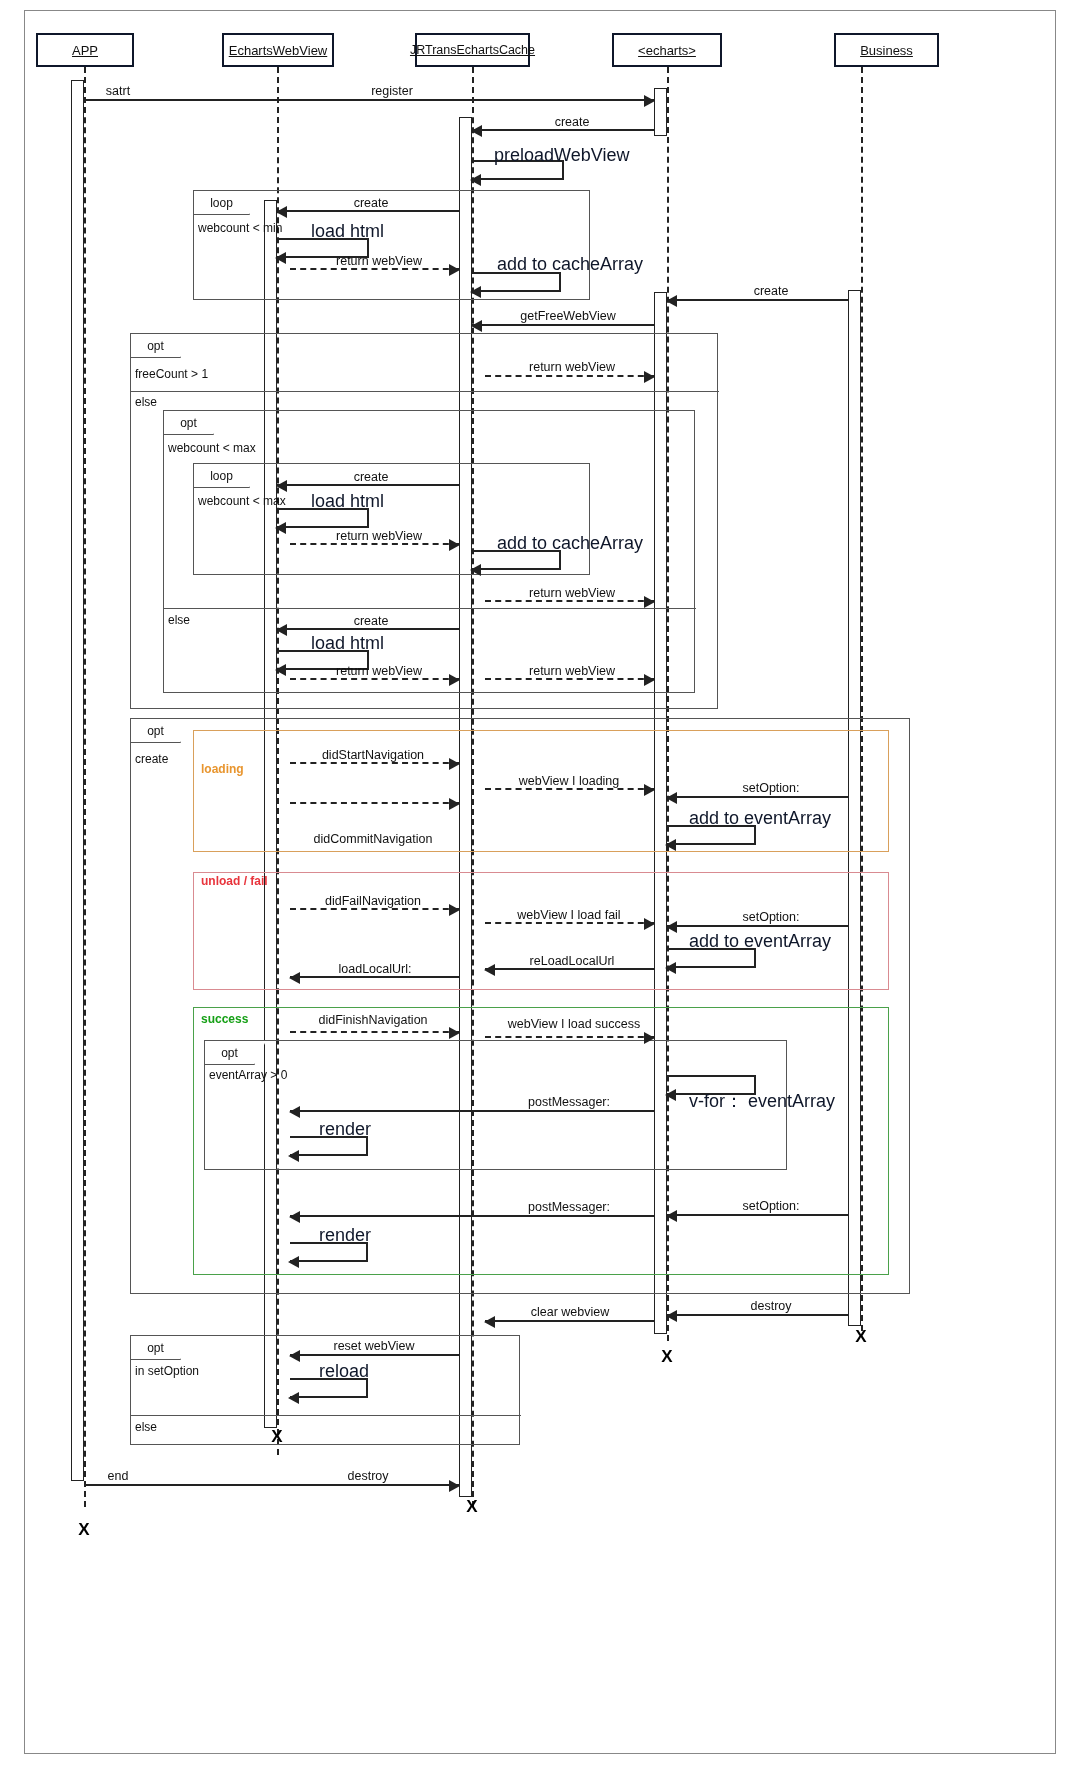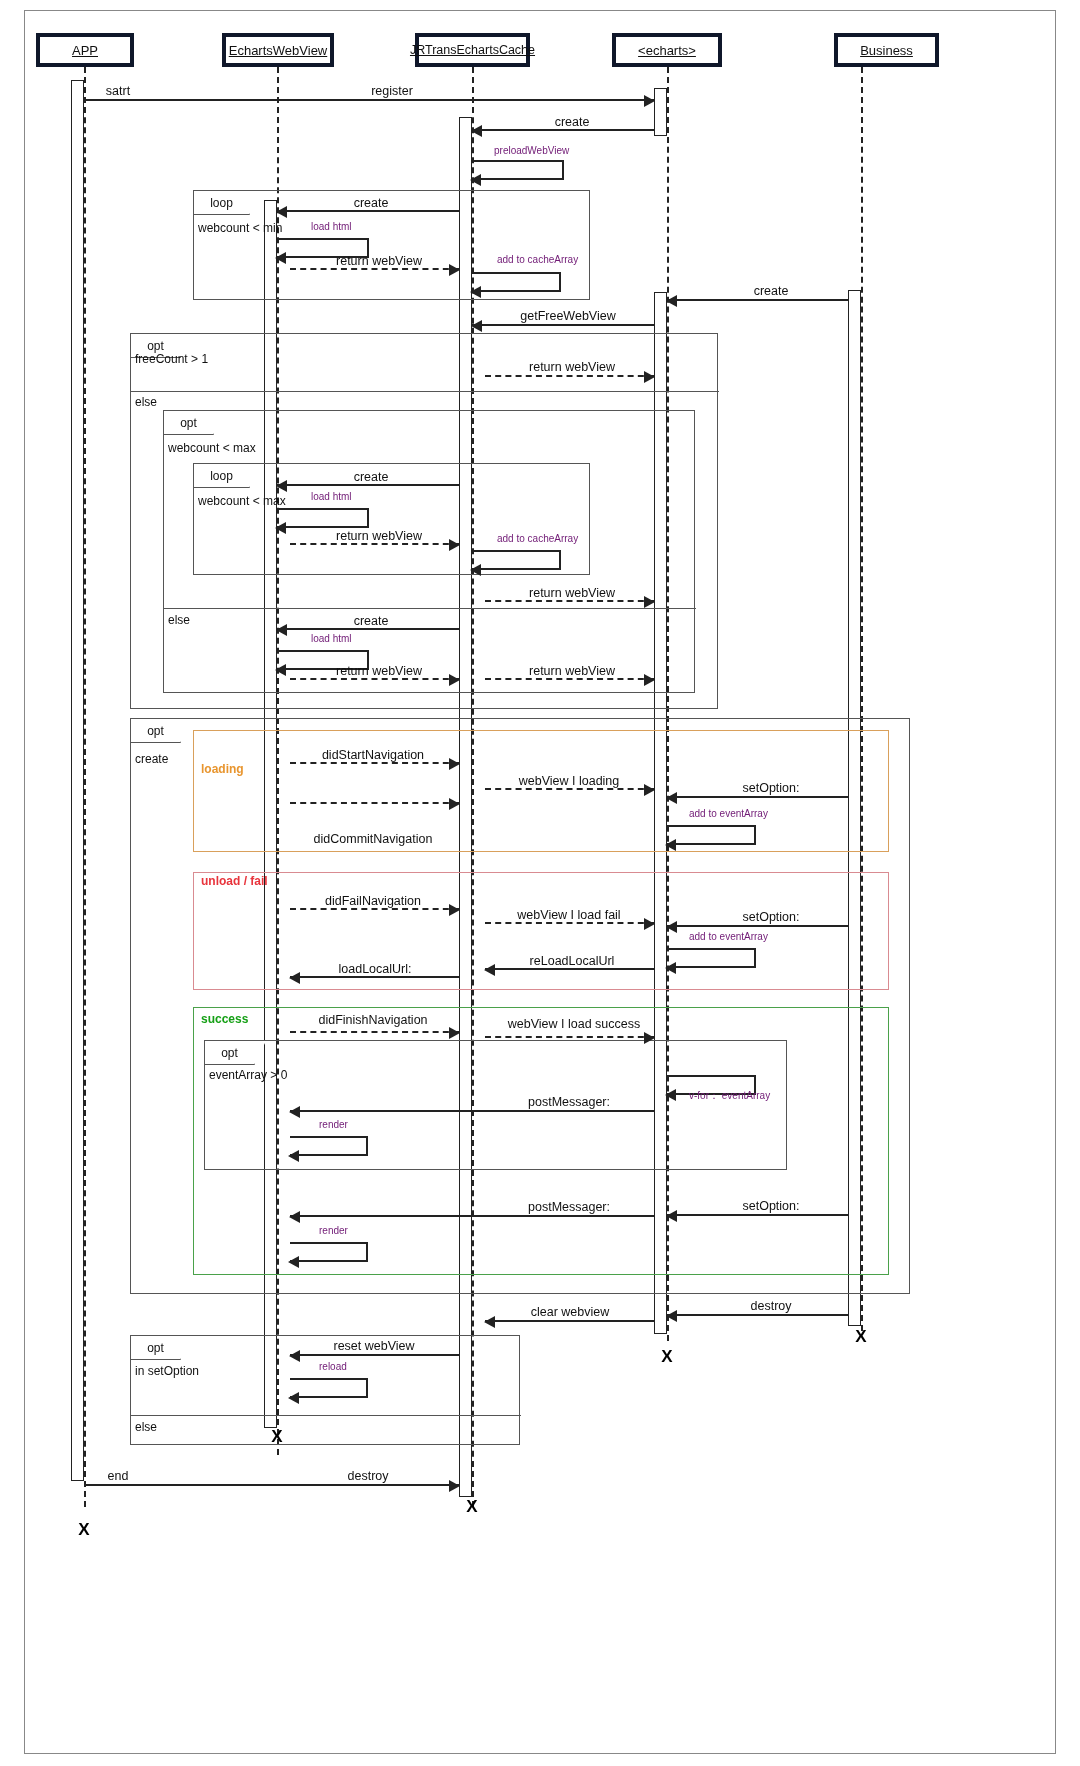--- a/index.html
+++ b/index.html
@@ -1,21 +1,21 @@
 <!DOCTYPE html>
 <html><head>
 <meta charset="utf-8">
 <style>
   html,body{margin:0;padding:0;background:#ffffff;}
   body{font-family:"Liberation Sans",sans-serif;}
   #canvas{position:relative;width:1080px;height:1766px;background:#fff;overflow:hidden;}
   .frame{position:absolute;left:24px;top:10px;width:1032px;height:1744px;border:1px solid #888;box-sizing:border-box;}
 
   
-  .actor{position:absolute;box-sizing:border-box;border:4px solid #0f172a;background:#fff;
+  .actor{position:absolute;box-sizing:border-box;border:2px solid #0f172a;background:#fff;
          height:34px;display:flex;align-items:center;justify-content:center;}
   .actor span{font-size:13px;color:#111;text-decoration:underline;white-space:nowrap;}
 
   
   .lifeline{position:absolute;width:0;border-left:2px dashed #222;}
   
   .act{position:absolute;background:#fff;border:1px solid #222;box-sizing:border-box;width:13px;}
   .xmark{position:absolute;font-size:17px;font-weight:bold;color:#000;
          font-family:"Liberation Sans",sans-serif;transform:translateX(-50%);}
 
@@ -44,21 +44,21 @@
   .msg .head.r{right:-1px;border-left:11px solid #222;}
   .msg .head.l{left:-1px;border-right:11px solid #222;}
   .mlabel{position:absolute;font-size:12.5px;color:#111;white-space:nowrap;transform:translateX(-50%);}
 
   
   .self{position:absolute;box-sizing:border-box;border:2px solid #222;border-left:none;
         background:transparent;}
   .self .head{position:absolute;left:-2px;bottom:-6px;width:0;height:0;
         border-top:6px solid transparent;border-bottom:6px solid transparent;
         border-right:11px solid #222;}
-  .slabel{position:absolute;font-size:10px;color:#701a75;white-space:nowrap;padding-left:13px;}
+  .slabel{position:absolute;font-size:18px;color:#0f172a;white-space:nowrap;padding-left:13px;}
 </style>
 </head>
 <body>
 
 <div id="canvas">
   <div class="frame"></div>
 
   <div class="actor" style="left:36px;top:33px;width:98px;">
     <span>APP</span>
     </div>
@@ -98,21 +98,21 @@
     <div class="frag-tab" style="width:56px;">
       <span>loop</span>
       </div>
     <div class="frag-lbl" style="left:4px;top:30px;">webcount &lt; min</div>
   </div>
 
   <div class="frag" style="left:130px;top:333px;width:588px;height:376px;">
     <div class="frag-tab" style="width:50px;">
       <span>opt</span>
       </div>
-    <div class="frag-lbl" style="left:4px;top:18px;text-align:center;">freeCount &gt; 1</div>
+    <div class="frag-lbl" style="left:4px;top:33px;text-align:center;">freeCount &gt; 1</div>
     <div class="divider" style="left:0;top:57px;width:588px;"></div>
     <div class="frag-lbl" style="left:4px;top:61px;">else</div>
   </div>
 
   <div class="frag" style="left:163px;top:410px;width:532px;height:283px;">
     <div class="frag-tab" style="width:50px;">
       <span>opt</span>
       </div>
     <div class="frag-lbl" style="left:4px;top:30px;">webcount &lt; max</div>
     <div class="divider" style="left:0;top:197px;width:532px;"></div>

